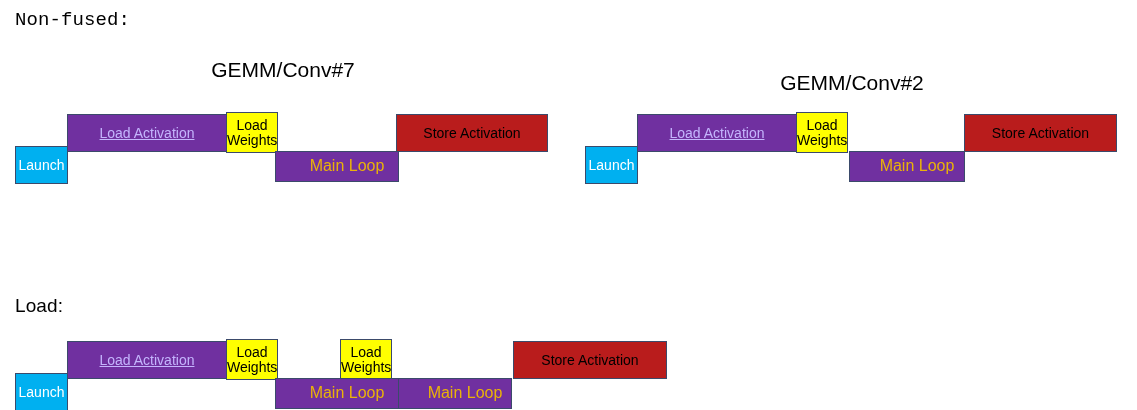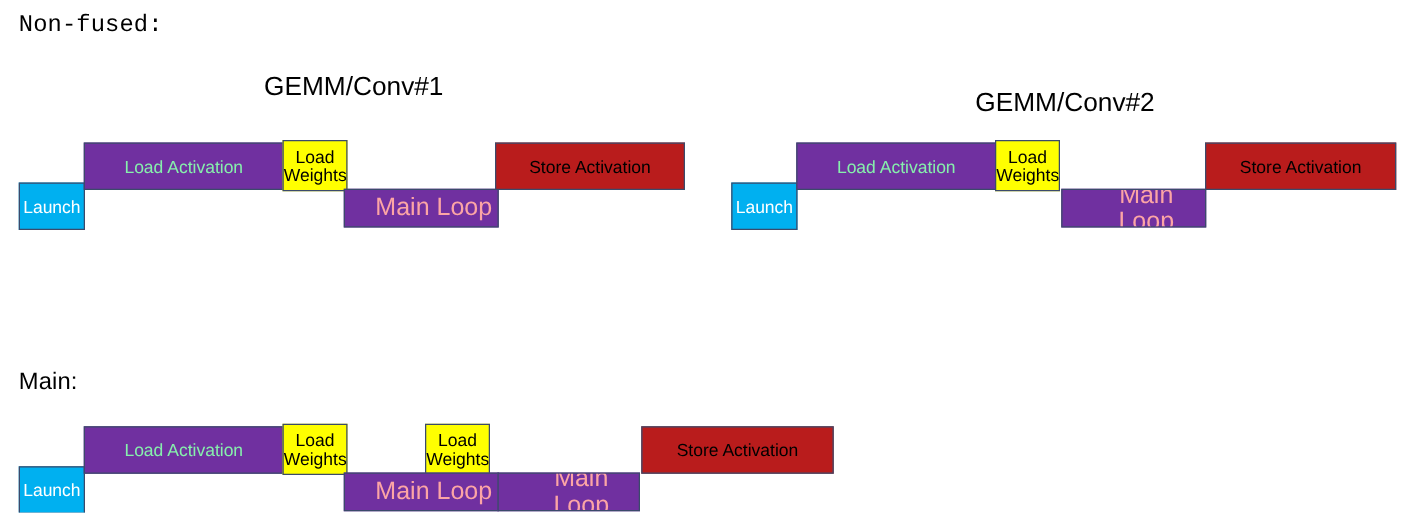--- a/index.html
+++ b/index.html
@@ -45,47 +45,48 @@
     padding: 0 1px;
   }
   .bar.launch {
     background: #00B0F0;
     color: #ffffff;
     font-size: 14px;
     margin-top: 32px;
   }
   .bar.load-act {
     background: #7030A0;
-    color: #86efac;
+    color: #c4b5fd;
     font-size: 14px;
+    text-decoration: underline;
   }
   .bar.load-weights {
     background: #FFFF00;
     color: #000000;
     font-size: 14px;
     align-items: center;
   }
   .bar.main-loop {
     background: #7030A0;
-    color: #fca5a5;
-    font-size: 20px;
+    color: #eab308;
+    font-size: 16px;
     padding-left: 20px;
   }
   .bar.store-act {
     background: #b91c1c;
     color: #000000;
     font-size: 14px;
   }
 </style>
 </head>
 <body>
 
 <div class="section-title" style="left:15px; top:9px;font-family:Liberation Mono, monospace;">Non-fused:</div>
 
-<div class="group-title" style="left:183px; top:58px; width:200px;">GEMM/Conv#1</div>
+<div class="group-title" style="left:183px; top:58px; width:200px;">GEMM/Conv#7</div>
 
 <div class="group-title" style="left:752px; top:71px; width:200px;">GEMM/Conv#2</div>
 
 <div class="bar launch" style="left:15px; top:114px; width:53px; height:38px;">
   <span class="bar-label">Launch</span>
 </div>
 
 <div class="bar load-act" style="left:67px; top:114px; width:160px; height:38px;">
   <span class="bar-label">Load Activation</span>
 </div>
@@ -115,21 +116,21 @@
 </div>
 
 <div class="bar main-loop" style="left:849px; top:151px; width:116px; height:31px;">
   <span class="bar-label">Main Loop</span>
 </div>
 
 <div class="bar store-act" style="left:964px; top:114px; width:153px; height:38px;">
   <span class="bar-label">Store Activation</span>
 </div>
 
-<div class="section-title" style="left:15px; top:295px;">Main:</div>
+<div class="section-title" style="left:15px; top:295px;">Load:</div>
 
 <div class="bar launch" style="left:15px; top:341px; width:53px; height:38px;">
   <span class="bar-label">Launch</span>
 </div>
 
 <div class="bar load-act" style="left:67px; top:341px; width:160px; height:38px;">
   <span class="bar-label">Load Activation</span>
 </div>
 
 <div class="bar load-weights" style="left:226px; top:339px; width:52px; height:41px;">

